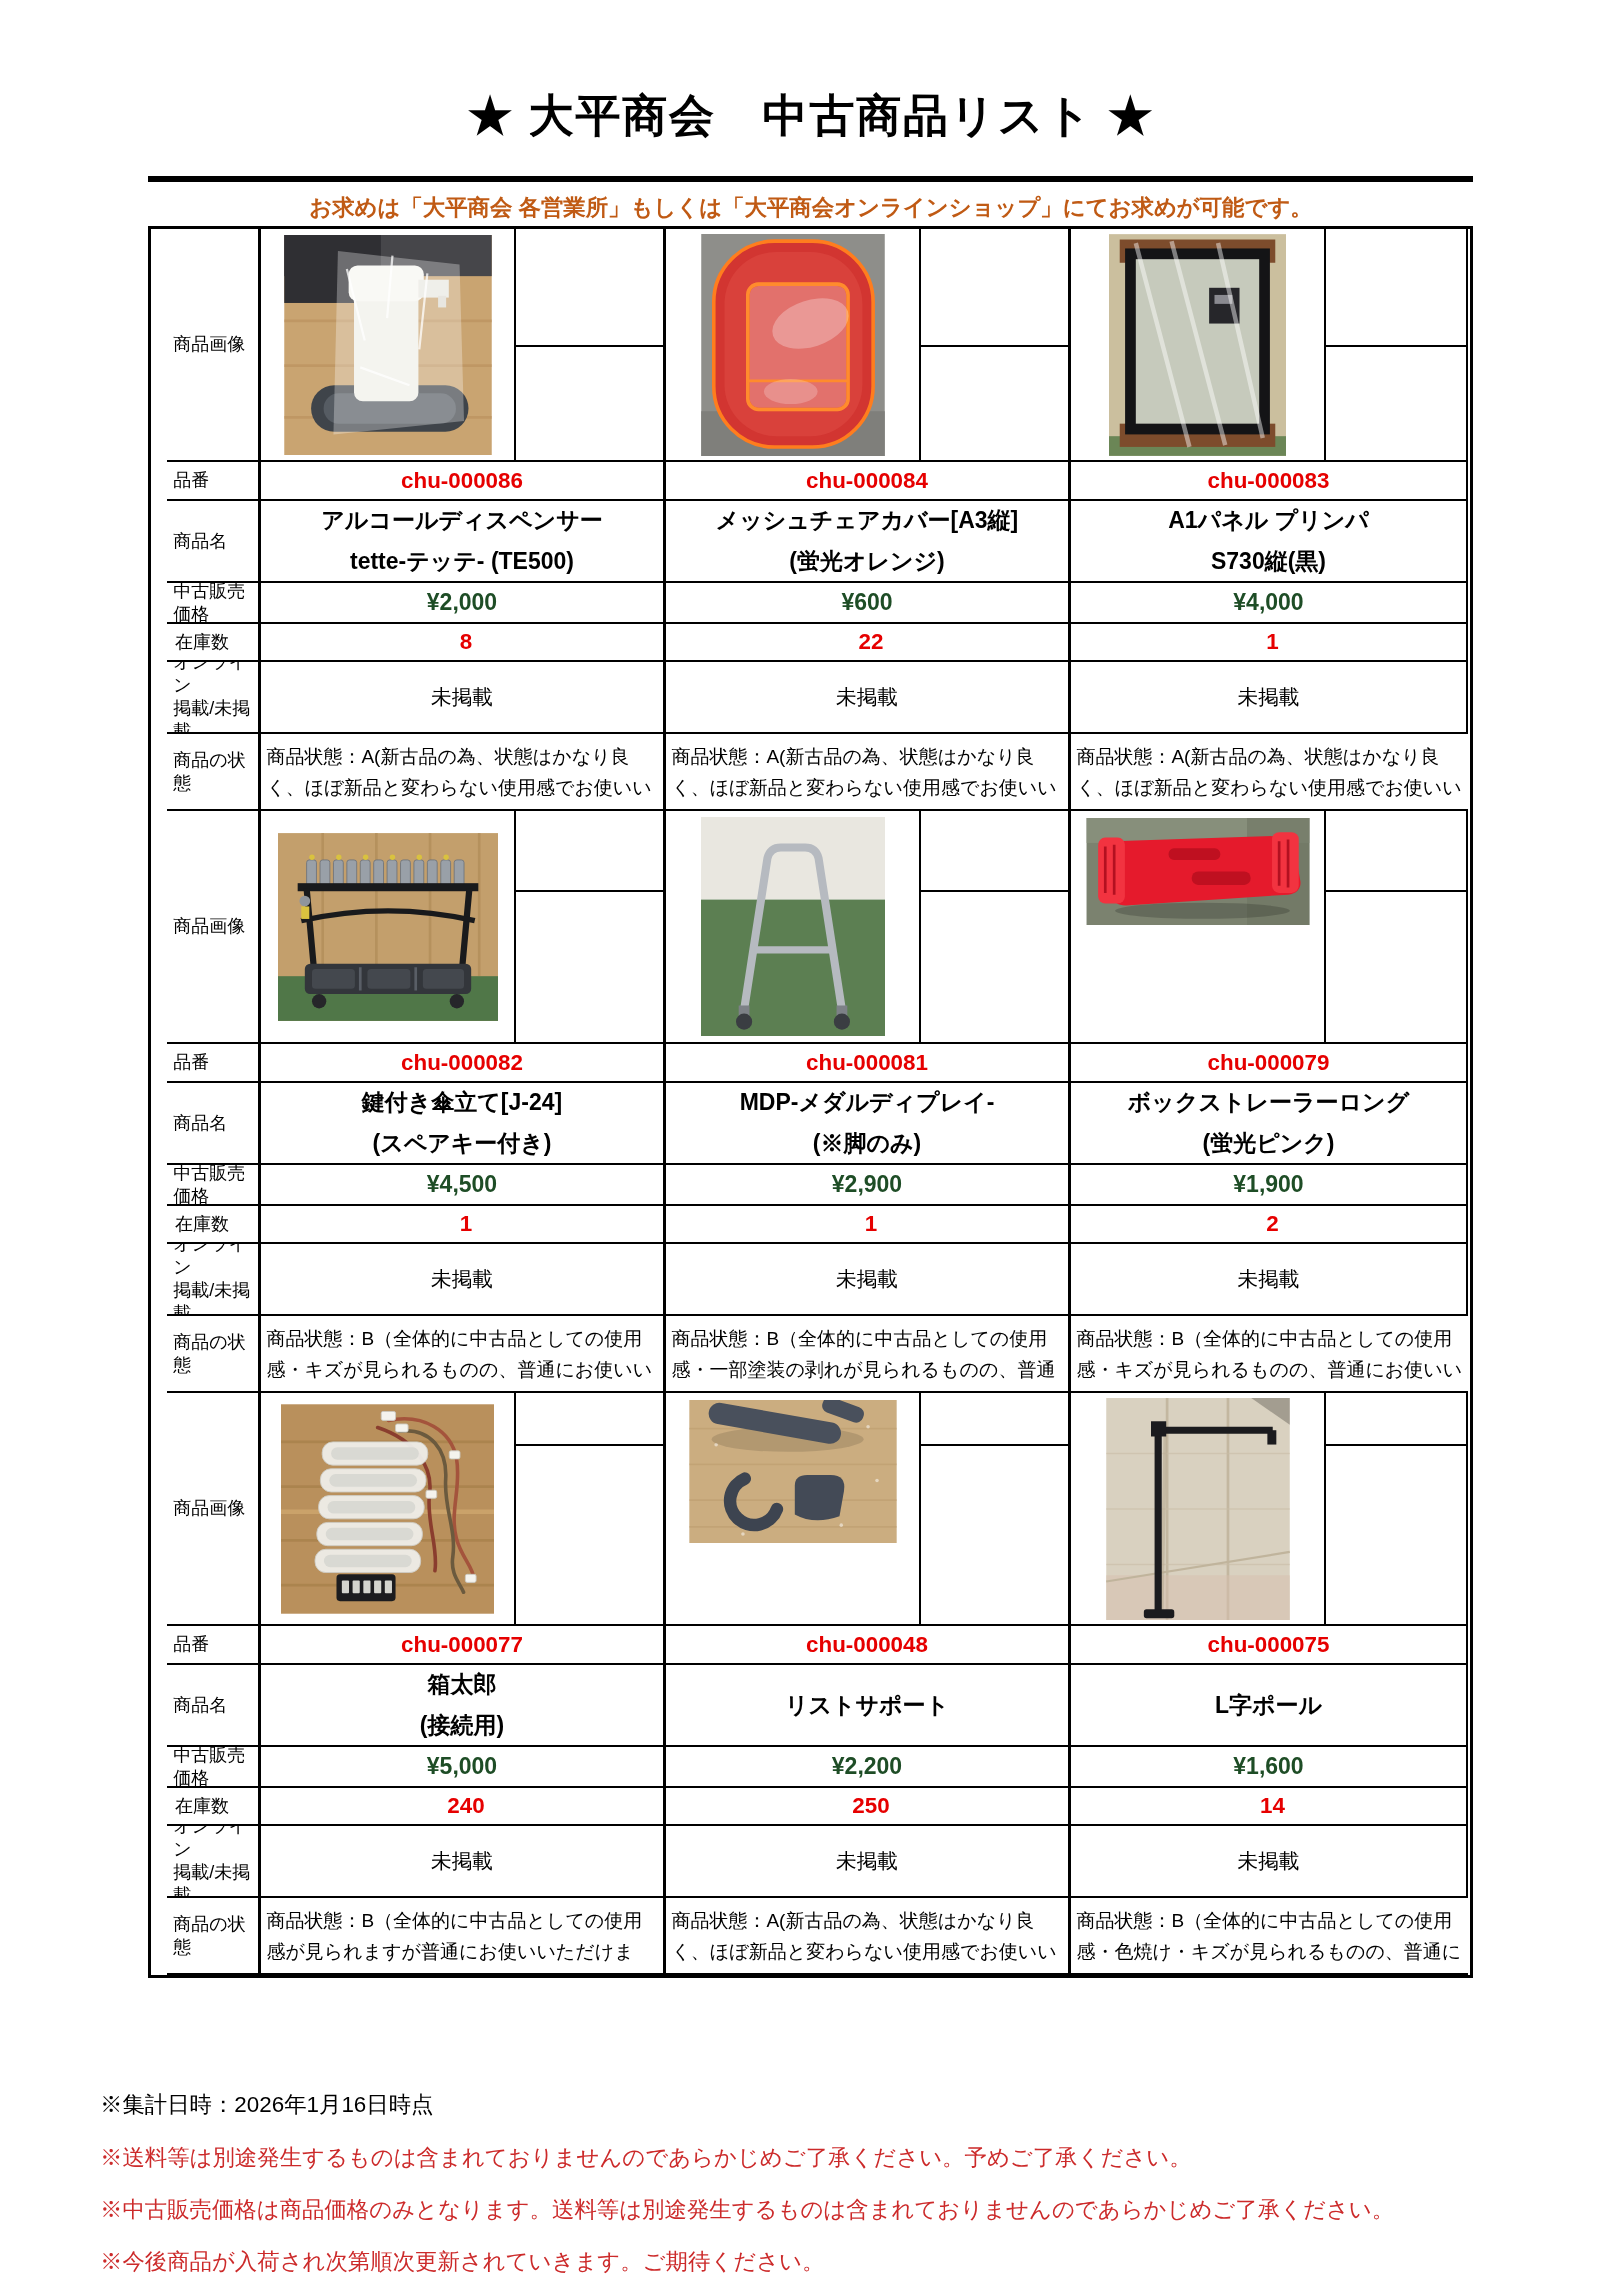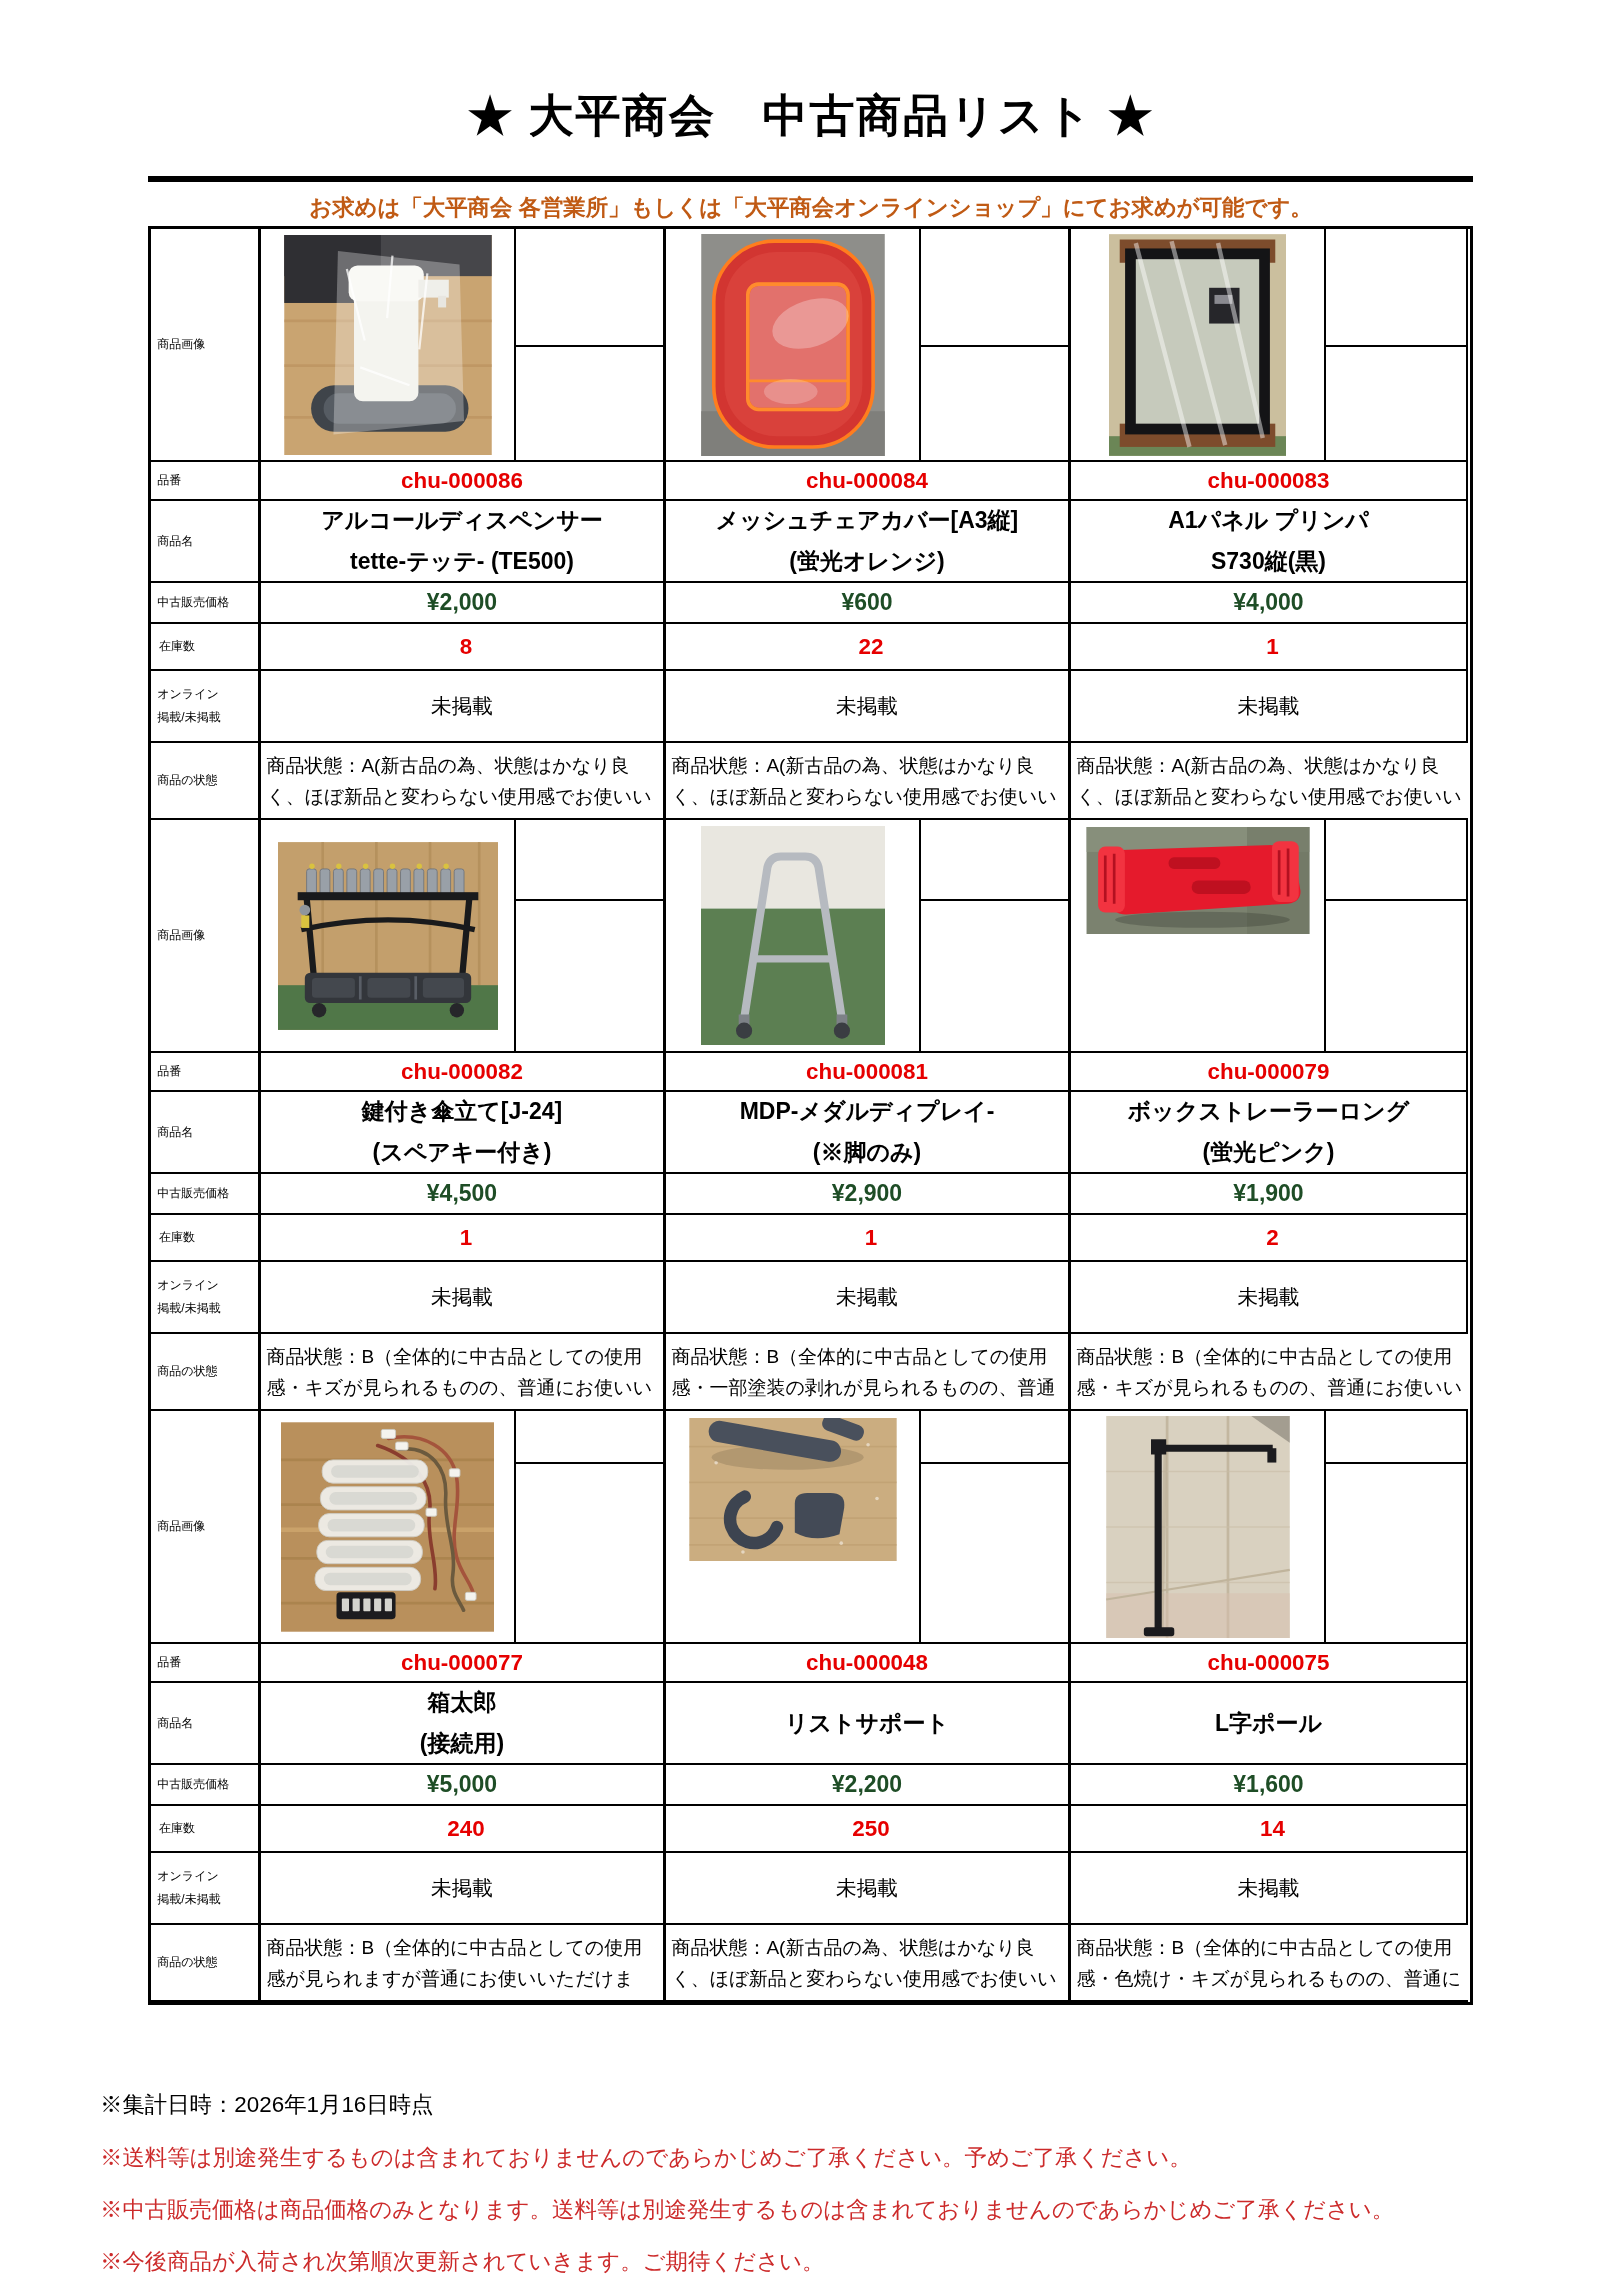--- a/index.html
+++ b/index.html
@@ -12,27 +12,27 @@
   .subtitle{position:absolute;top:192px;left:0;width:100%;text-align:center;
             font-size:22.4px;font-weight:bold;color:#c05a14;}
   
   .sheet{position:absolute;top:226px;left:148px;width:1325px;border:3.6px solid #000;
          box-sizing:border-box;}
   .block{display:grid;grid-template-columns:109px 405px 405px 398px;}
   .cell{border-right:2.7px solid #000;border-bottom:2.7px solid #000;box-sizing:border-box;
         display:flex;align-items:center;justify-content:center;background:#fff;overflow:hidden;}
   .cell:last-child{border-right:none;}
   .cell.pcol{border-left:1.8px solid #000;}
-  .lbl{justify-content:flex-start;padding-left:6.3px;font-size:12px;line-height:23px;
-       text-align:left;}
+  .lbl{justify-content:flex-start;padding-left:6.3px;font-size:18px;line-height:23px;
+       text-align:left;margin-left:16px;}
   .r-img{height:233px;}
   .r-code{height:39px;}
   .r-name{height:82px;}
   .r-price{height:41px;}
-  .r-stock{height:47px;padding-left:8px;}
+  .r-stock{height:38px;padding-left:8px;}
   .r-online{height:72px;}
   .r-cond{height:77px;}
   .code{font-size:22.4px;font-weight:bold;color:#e60000;}
   .name{flex-direction:column;gap:10.7px;font-size:23px;font-weight:bold;text-align:center;}
   .name-line:empty{display:none;}
   .price{font-size:23px;font-weight:bold;color:#1e4d26;}
   .stock{font-size:22.4px;font-weight:bold;color:#e60000;}
   .online{font-size:20.6px;}
   .cond{align-items:flex-start;justify-content:flex-start;padding:7.2px 5.4px;
         font-size:19px;line-height:31px;text-align:left;}

